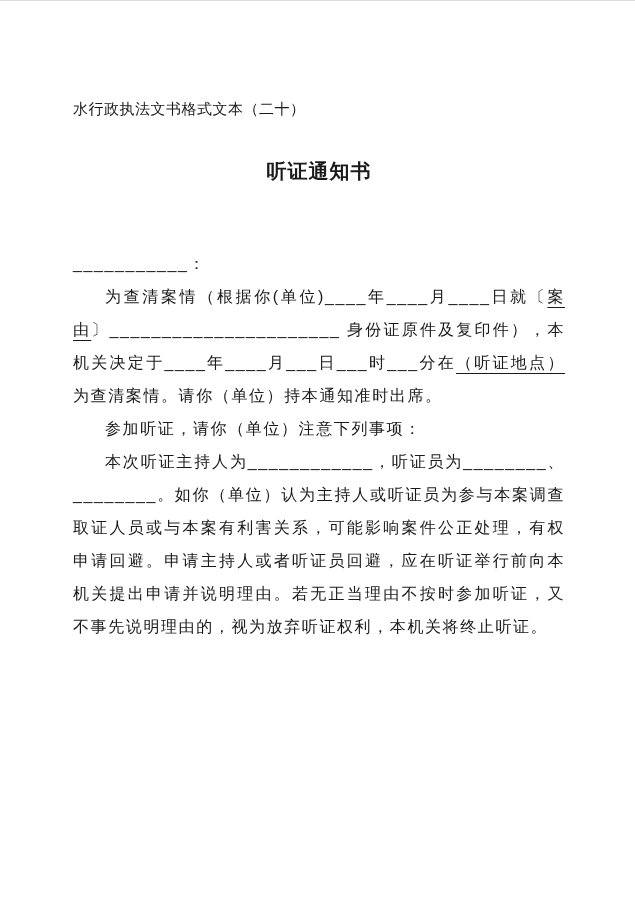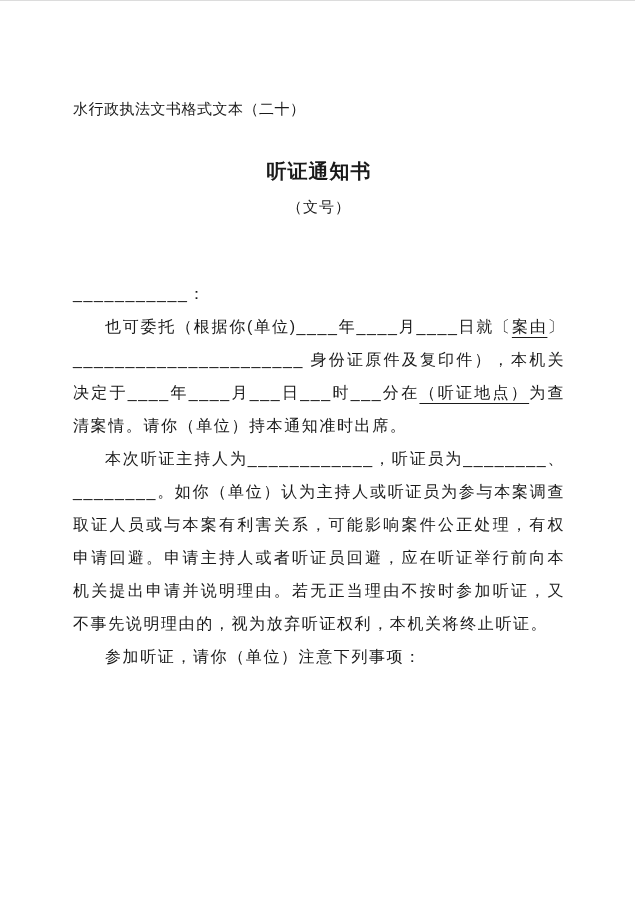--- a/index.html
+++ b/index.html
@@ -51,21 +51,20 @@
     text-underline-offset: 5px;
   }
 </style>
 </head>
 <body>
 
 <div class="page">
   <div class="doc">
     <div class="series">水行政执法文书格式文本（二十）</div>
     <h1 class="title">听证通知书</h1>
-    <div class="docnum">（文号）</div>
     <div class="docbody">
         <p class="para"><span class="">___________：</span></p>
-        <p class="para indent"><span class="">也可委托（根据你(单位)____年____月____日就〔</span><span class="u">案由</span><span class="">〕______________________ 身份证原件及复印件），本机关决定于____年____月___日___时___分在</span><span class="u">（听证地点）</span><span class="">为查清案情。请你（单位）持本通知准时出席。</span></p>
+        <p class="para indent"><span class="">为查清案情（根据你(单位)____年____月____日就〔</span><span class="u">案由</span><span class="">〕______________________ 身份证原件及复印件），本机关决定于____年____月___日___时___分在</span><span class="u">（听证地点）</span><span class="">为查清案情。请你（单位）持本通知准时出席。</span></p>
+        <p class="para indent"><span class="">参加听证，请你（单位）注意下列事项：</span></p>
         <p class="para indent"><span class="">本次听证主持人为____________，听证员为________、________。如你（单位）认为主持人或听证员为参与本案调查取证人员或与本案有利害关系，可能影响案件公正处理，有权申请回避。申请主持人或者听证员回避，应在听证举行前向本机关提出申请并说明理由。若无正当理由不按时参加听证，又不事先说明理由的，视为放弃听证权利，本机关将终止听证。</span></p>
-        <p class="para indent"><span class="">参加听证，请你（单位）注意下列事项：</span></p>
       </div>
   </div>
 </div>
 
 </body></html>

